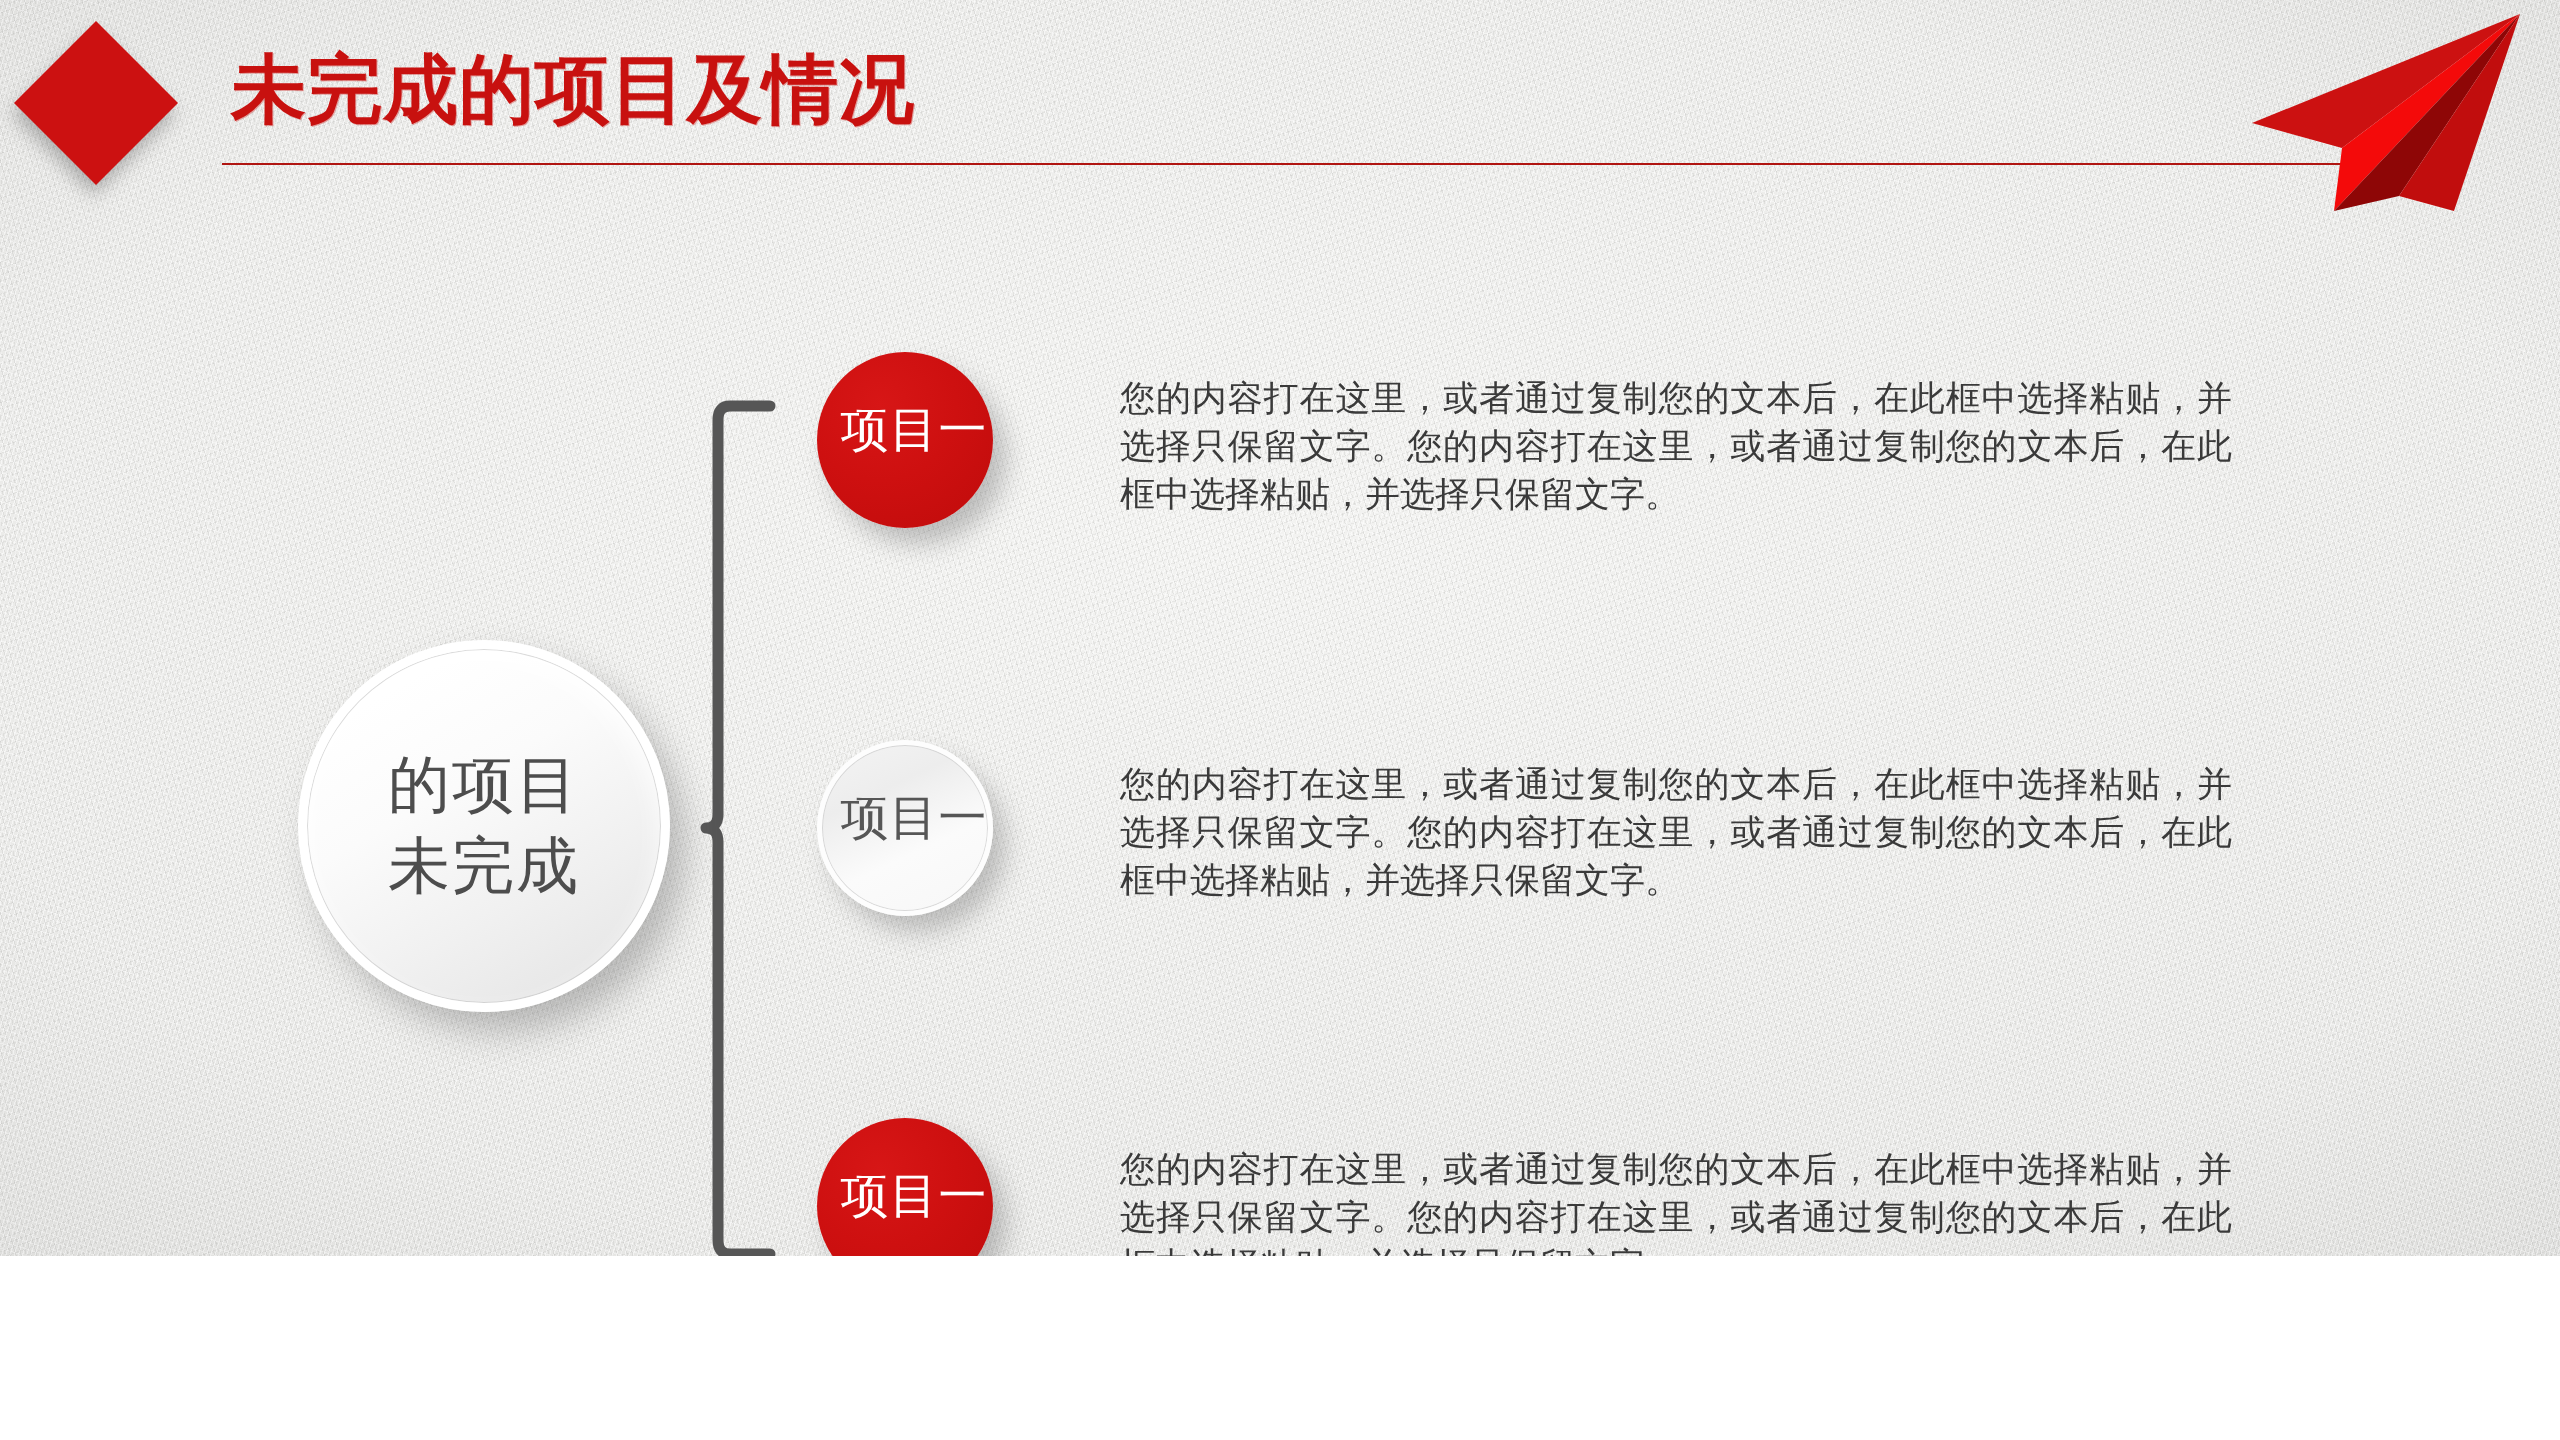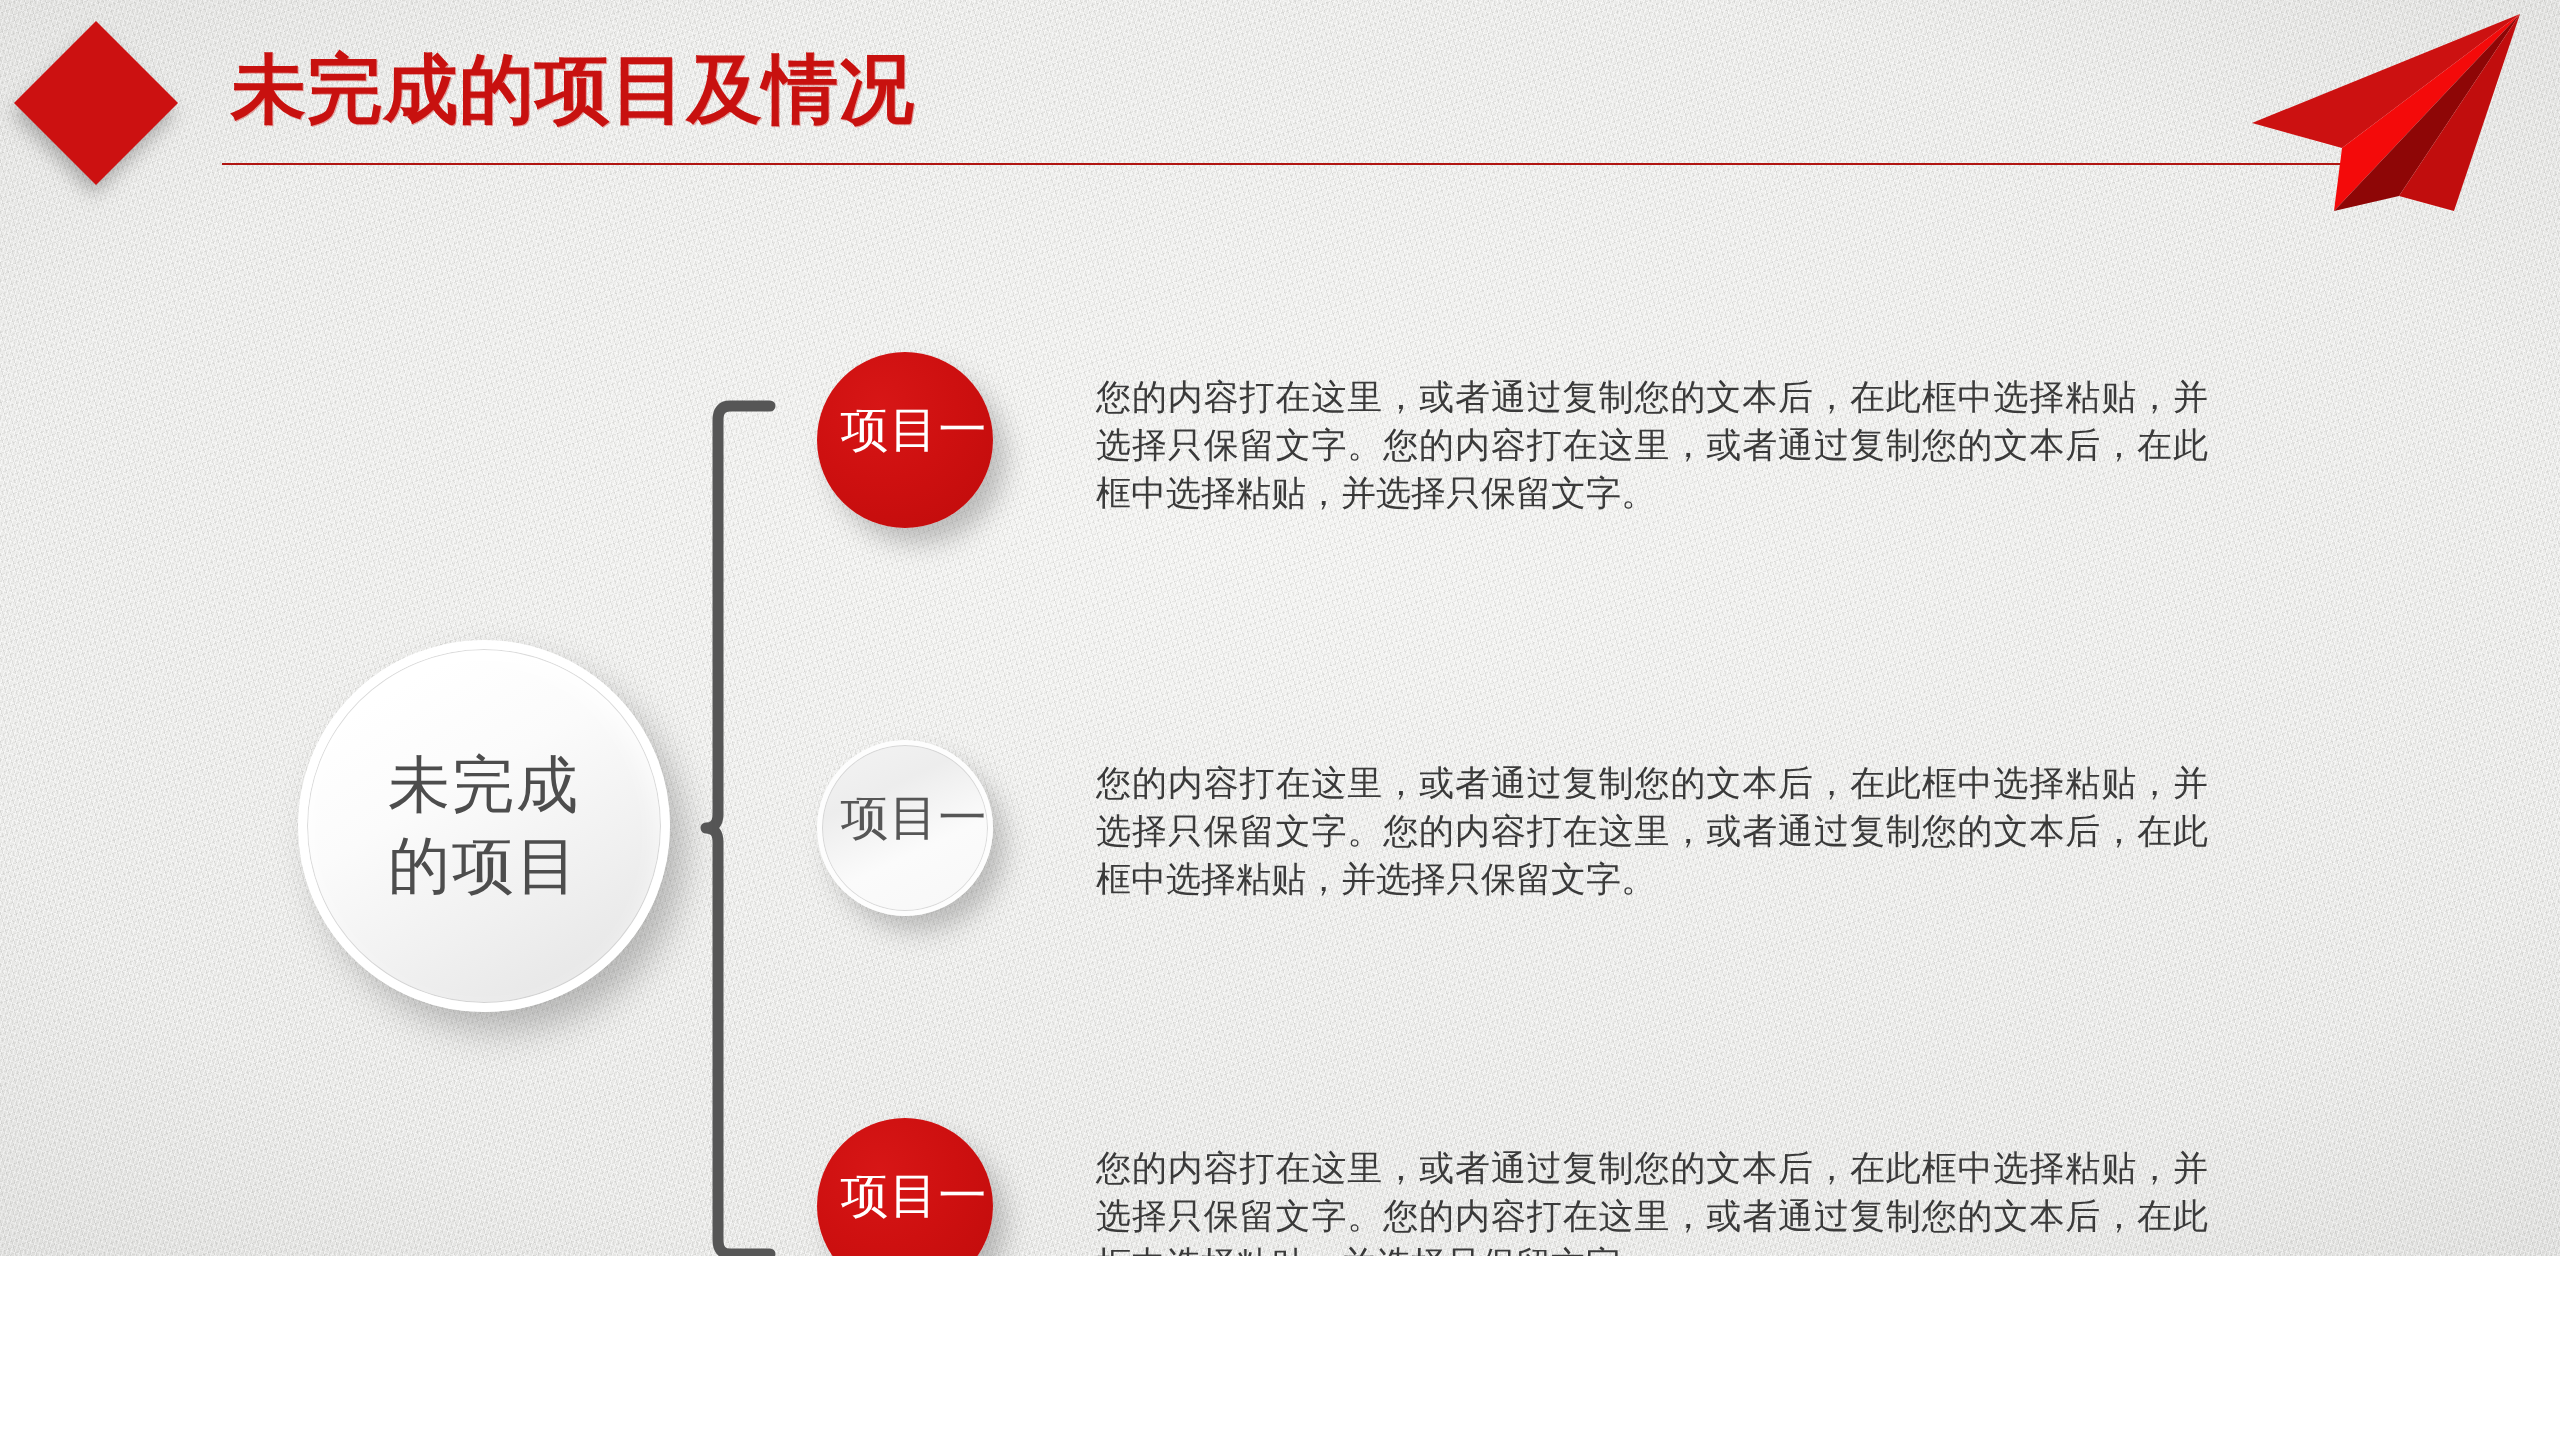--- a/index.html
+++ b/index.html
@@ -141,28 +141,27 @@
   }
   .node.silver .node-label{ color:#565656; }
 
   .node-1{ left:817px; top:352px; }
   .node-2{ left:817px; top:740px; }
   .node-3{ left:817px; top:1118px; }
 
   
   .body-text{
     position:absolute;
-    left:1096px;
+    left:1120px;
     width:1112px;
     font-size:35px;
     line-height:1.37;
     color:#3a3a3a;
     text-align:justify;
     text-justify:inter-ideograph;
-    font-family:Liberation Serif, serif;
   }
   .body-1{ top:374px; }
   .body-2{ top:760px; }
   .body-3{ top:1145px; }
 </style>
 </head>
 <body>
 
 <div id="slide">
 
@@ -181,22 +180,22 @@
     <polygon points="366,18 180,215 245,200" fill="#8e0606"></polygon>
     <polygon points="366,18 245,200 300,215" fill="#c10d0d"></polygon>
     <polygon points="366,18 188,152 366,18" fill="#cc1111"></polygon>
   </svg>
 
   <svg class="brace" viewBox="0 0 120 860">
     <path d="M 102,6 H 62 Q 50,6 50,20 V 414 Q 50,428 38,428 Q 50,428 50,442 V 840 Q 50,854 62,854 H 102" fill="none" stroke="#565656" stroke-width="11" stroke-linecap="round" stroke-linejoin="round"></path>
   </svg>
 
   <div class="hub">
+    <div class="hub-line">的项目</div>
     <div class="hub-line">未完成</div>
-    <div class="hub-line">的项目</div>
   </div>
 
   <div class="node red node-1">
     <span class="node-label">项目一</span>
   </div>
   <div class="body-text body-1">您的内容打在这里，或者通过复制您的文本后，在此框中选择粘贴，并选择只保留文字。您的内容打在这里，或者通过复制您的文本后，在此框中选择粘贴，并选择只保留文字。</div>
 
   <div class="node silver node-2">
     <span class="node-label">项目一</span>
   </div>

